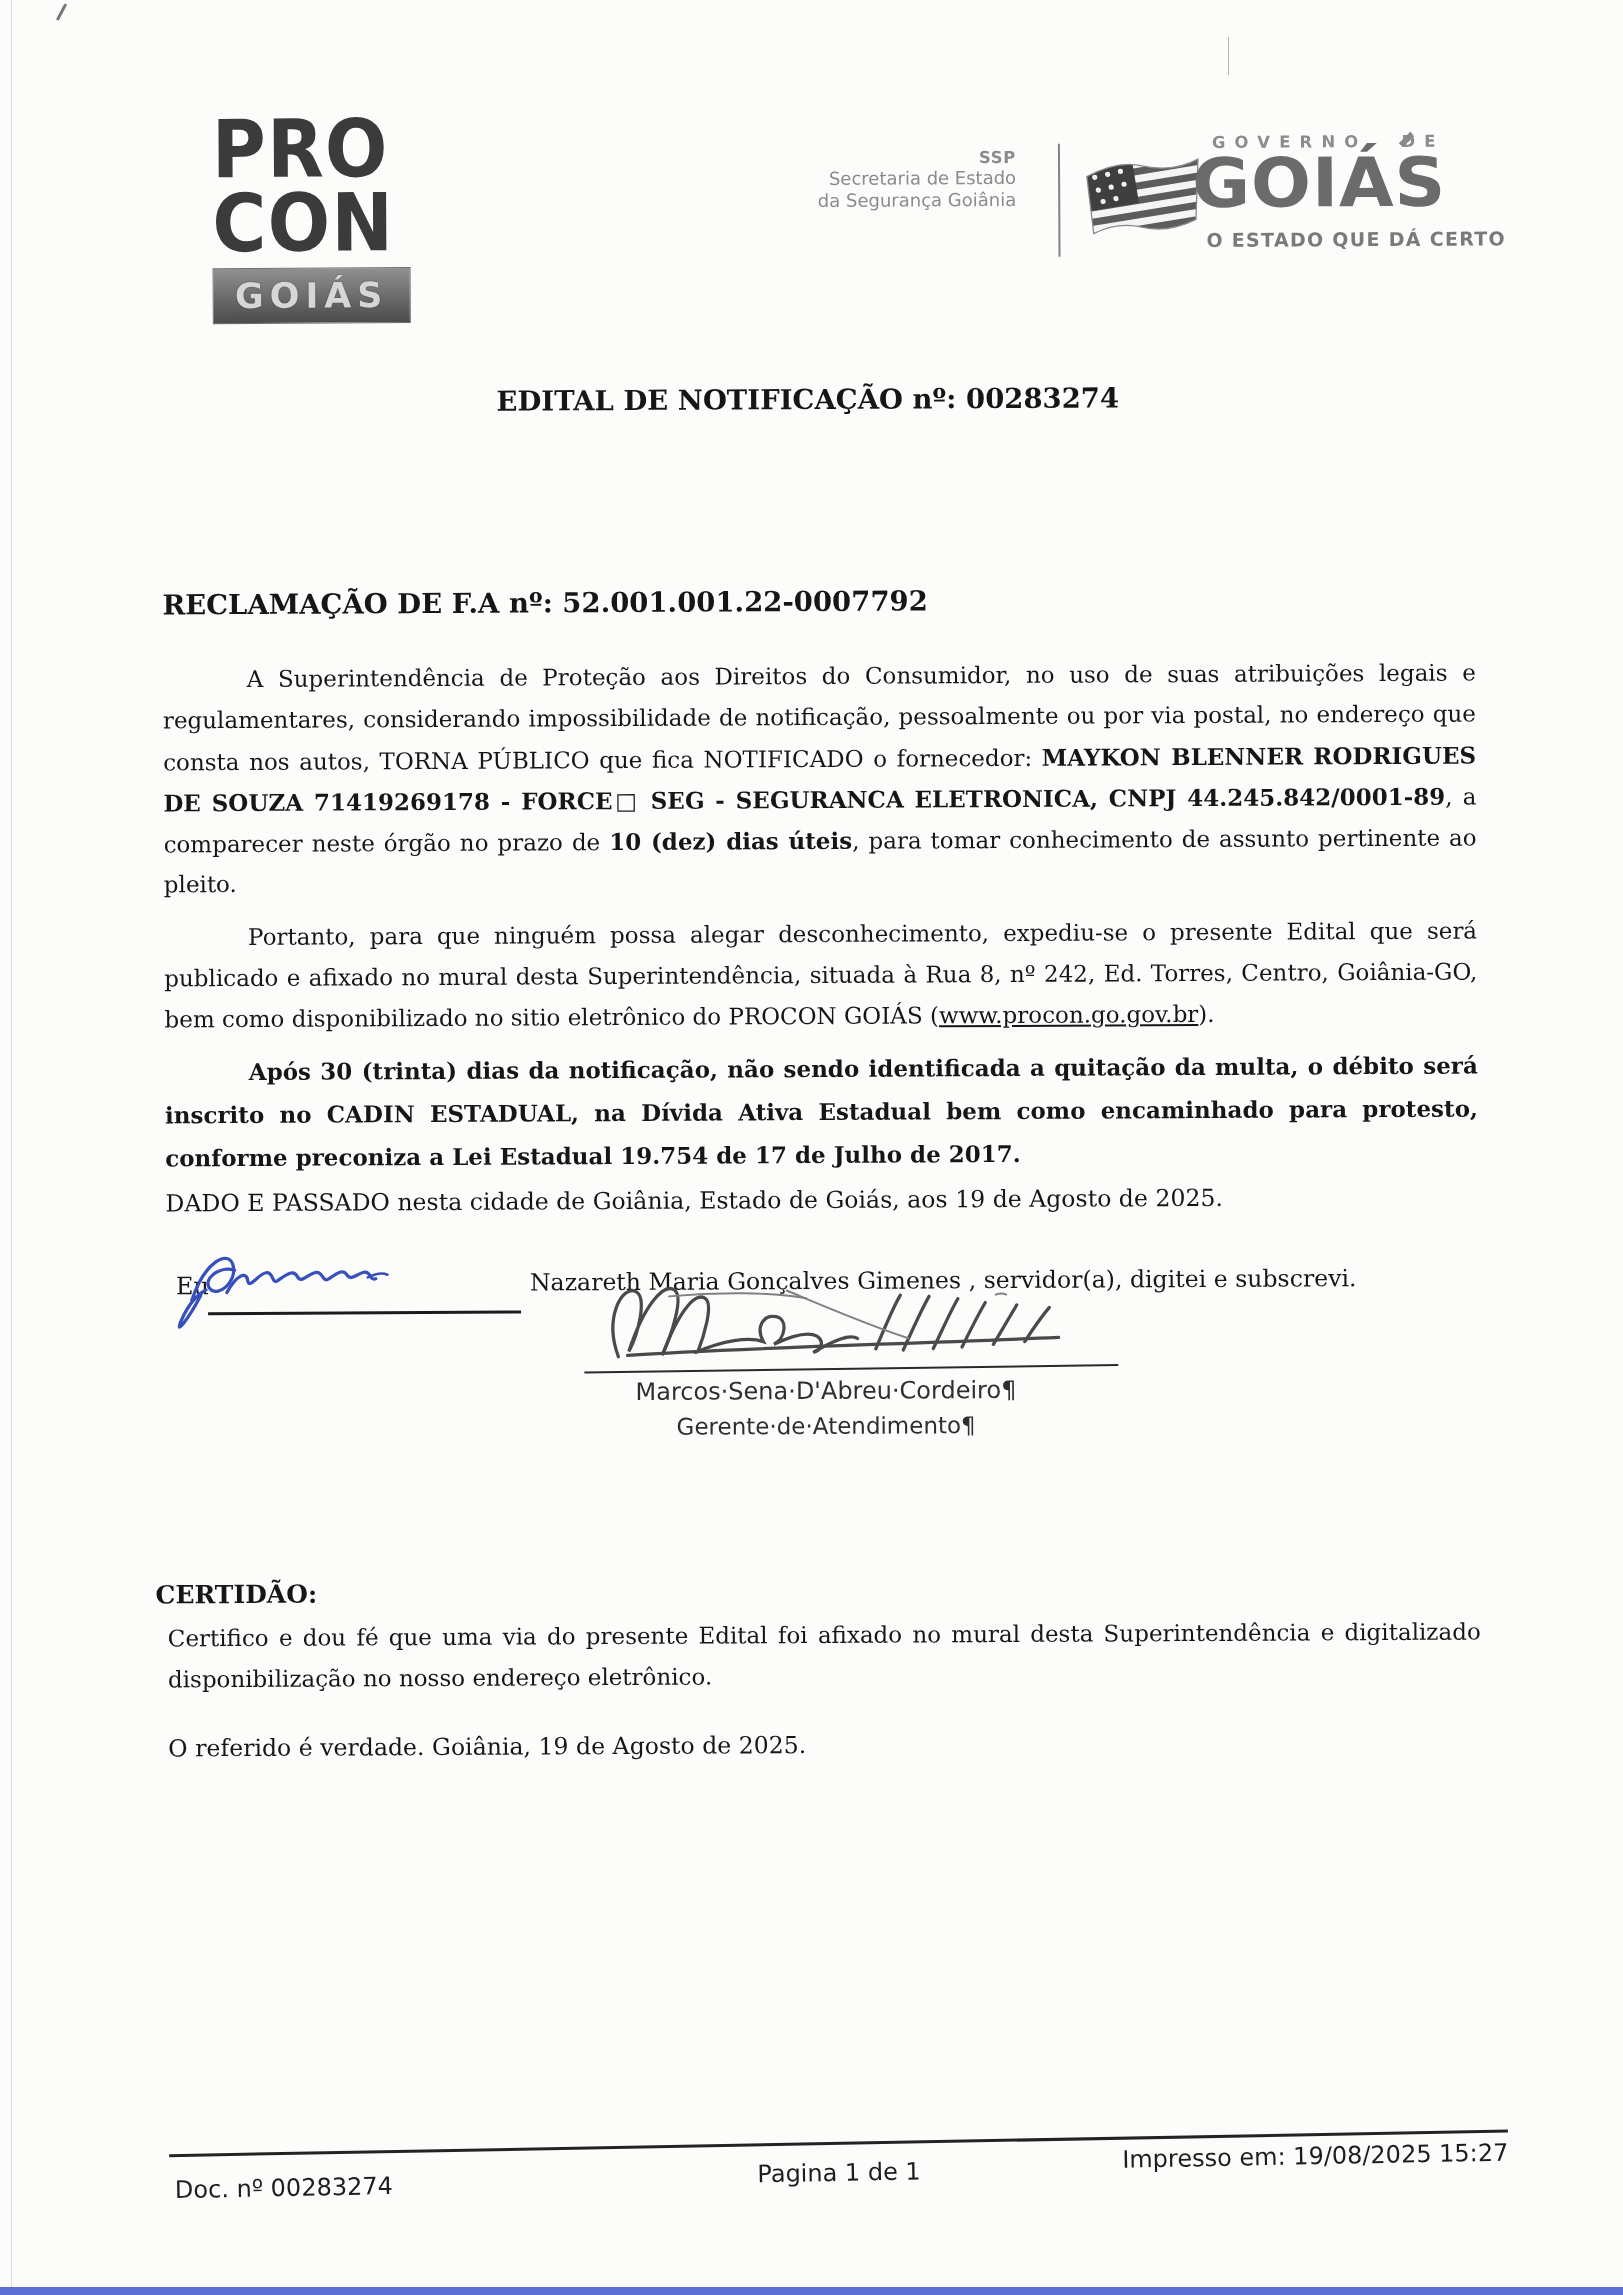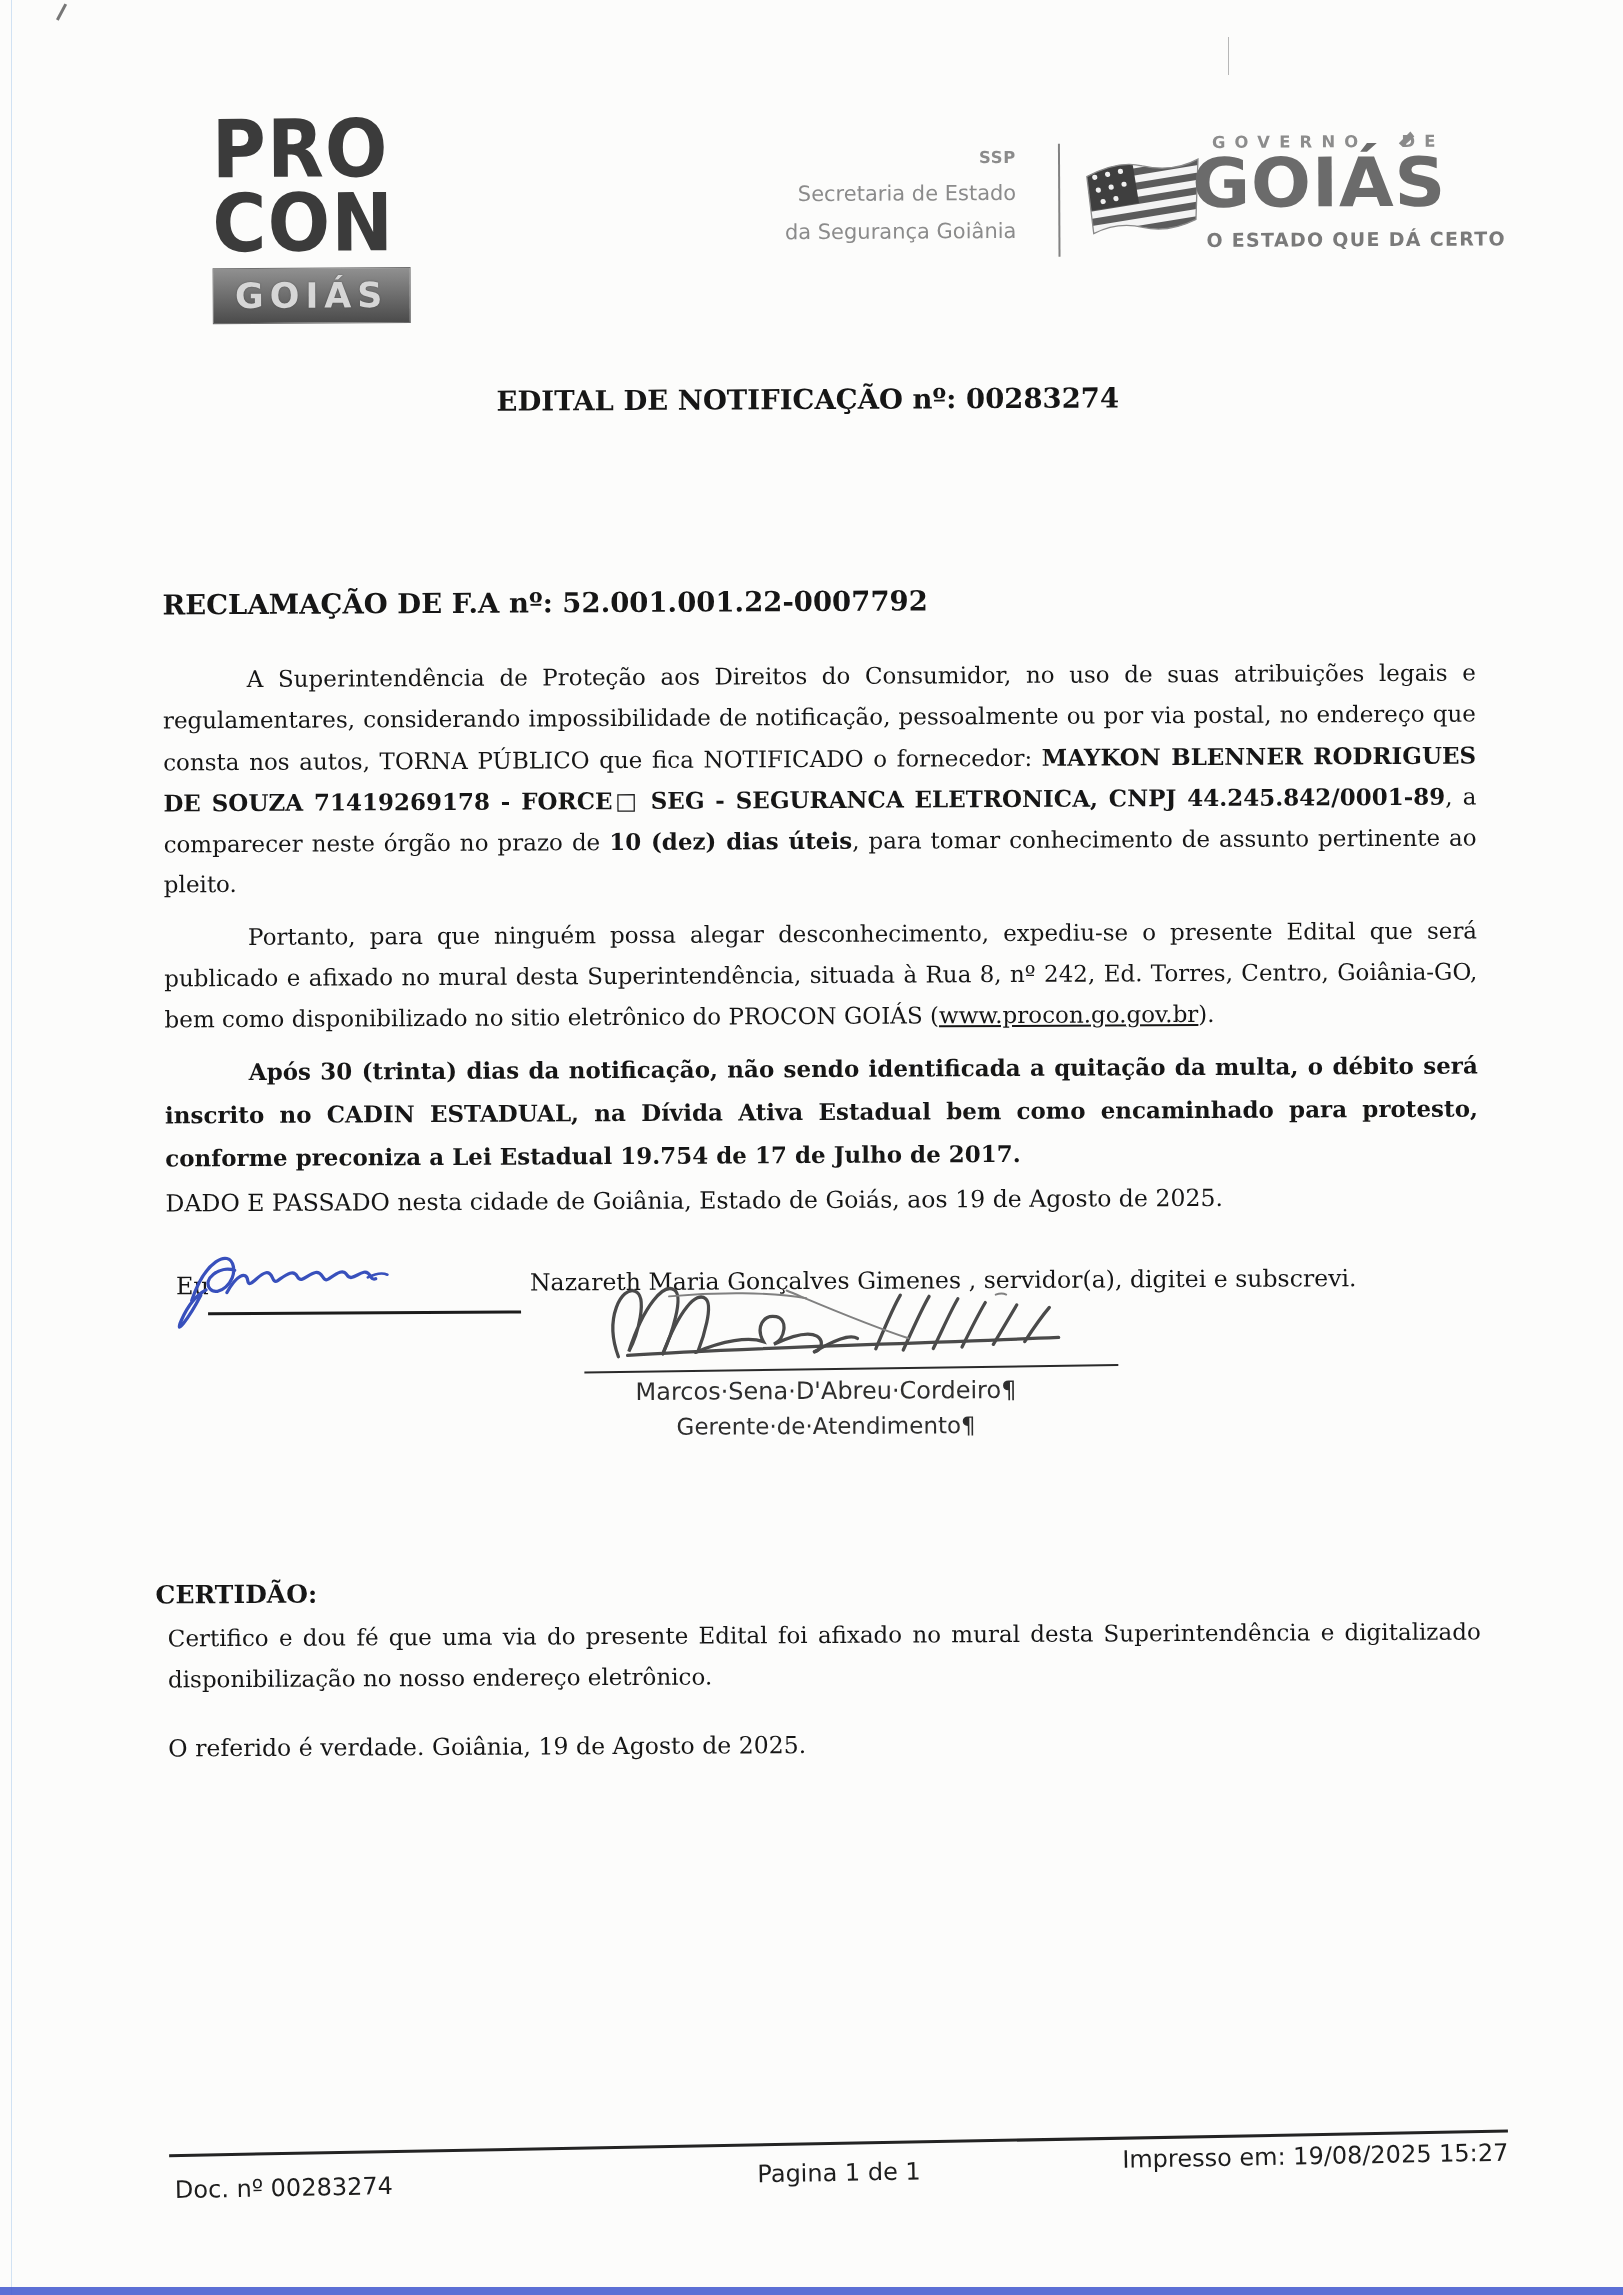--- a/index.html
+++ b/index.html
@@ -13,21 +13,21 @@
                font-size:80px;line-height:0.93;color:#3b3b3b;letter-spacing:1.3px;
                transform:scaleX(0.92);transform-origin:left top;}
   .procon .box{margin-top:6.5px;width:196px;height:54px;background:linear-gradient(180deg,#909090,#4b4b4b);
                display:flex;align-items:center;justify-content:center;border:0.7px solid #6e6e6e;}
   .procon .box span{font-family:"DejaVu Sans","Liberation Sans",sans-serif;font-weight:700;
                font-size:35px;color:#d6d6d6;letter-spacing:5.9px;text-shadow:0 0 1.3px #3a3a3a;}
 
   .ssp{position:absolute;left:759px;top:149px;width:262px;text-align:right;
        font-family:"DejaVu Sans","Liberation Sans",sans-serif;color:#8b8b8b;}
   .ssp .acr{font-weight:700;font-size:16.4px;letter-spacing:0.7px;}
-  .ssp .l{font-size:21px;line-height:21.6px;margin-top:16px;}
+  .ssp .l{font-size:18px;line-height:21.6px;}
 
   .hdr-divider{position:absolute;left:1063px;top:145px;width:2px;height:113px;background:#5a5a5a;opacity:.75;}
 
   .governo{position:absolute;left:1087px;top:128px;width:393px;height:137px;}
   .gov-top{position:absolute;left:130px;top:6.5px;font-family:"DejaVu Sans","Liberation Sans",sans-serif;
            font-weight:700;font-size:16.4px;color:#8c8c8c;letter-spacing:9.2px;white-space:nowrap;}
   .gov-top .w2{margin-left:34px;}
   .pennant{position:absolute;left:313px;top:3.9px;}
   .gov-name{position:absolute;left:110px;top:23.6px;font-family:"DejaVu Sans","Liberation Sans",sans-serif;
             font-weight:800;font-size:68px;color:#6b6b6b;letter-spacing:0.7px;transform:scaleX(1.04);

